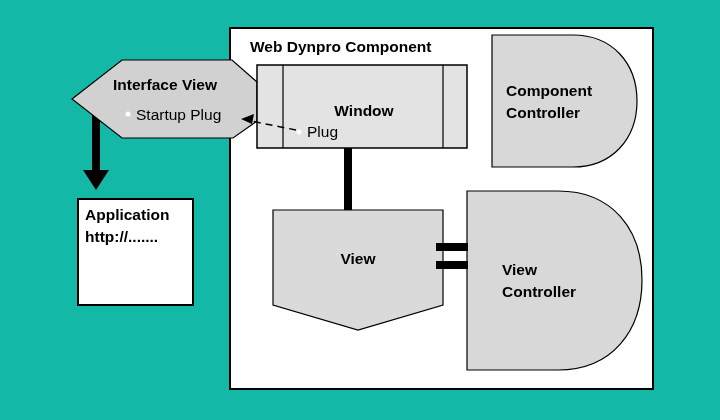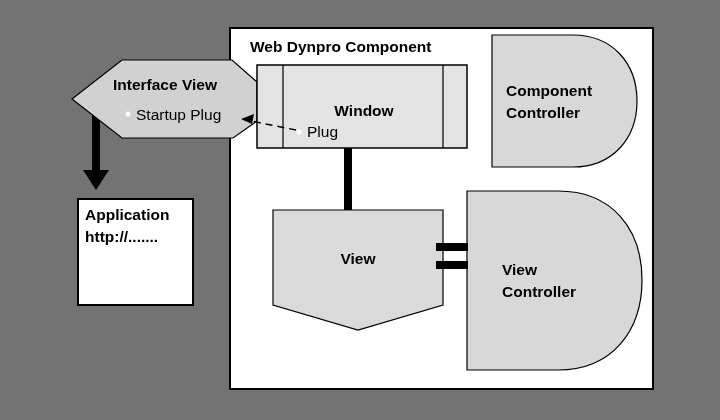--- a/index.html
+++ b/index.html
@@ -1,20 +1,20 @@
 <!DOCTYPE html>
 <html><head>
 <meta charset="utf-8">
 <style>
   html, body { margin: 0; padding: 0; background: #ffffff; }
   .canvas {
     position: relative;
     width: 720px;
     height: 420px;
-    background: #737373;
+    background: #14b8a6;
     overflow: hidden;
     font-family: "Liberation Sans", sans-serif;
   }
   svg { display: block; }
   text {
     font-family: "Liberation Sans", sans-serif;
     fill: #000000;
   }
   .t-bold   { font-weight: bold; font-size: 15.5px; }
   .t-reg    { font-weight: normal; font-size: 15.5px; }

